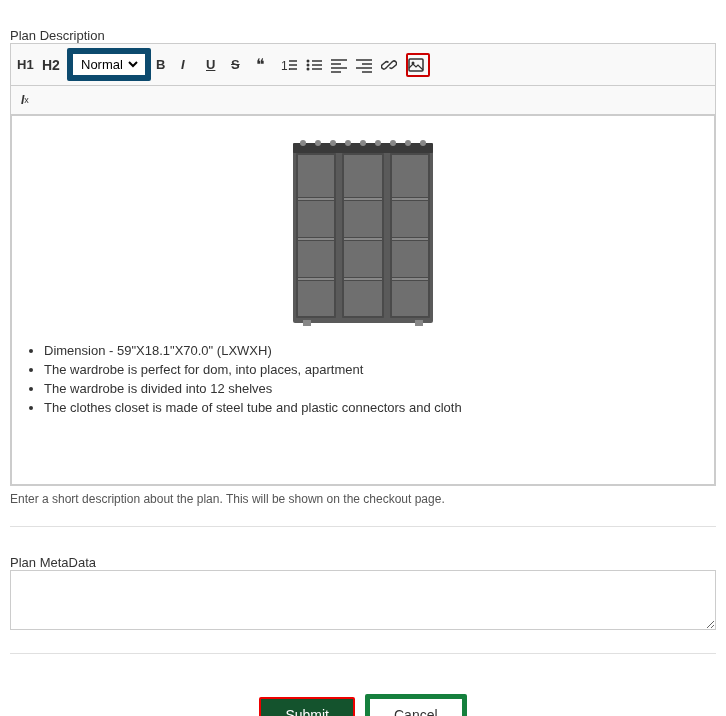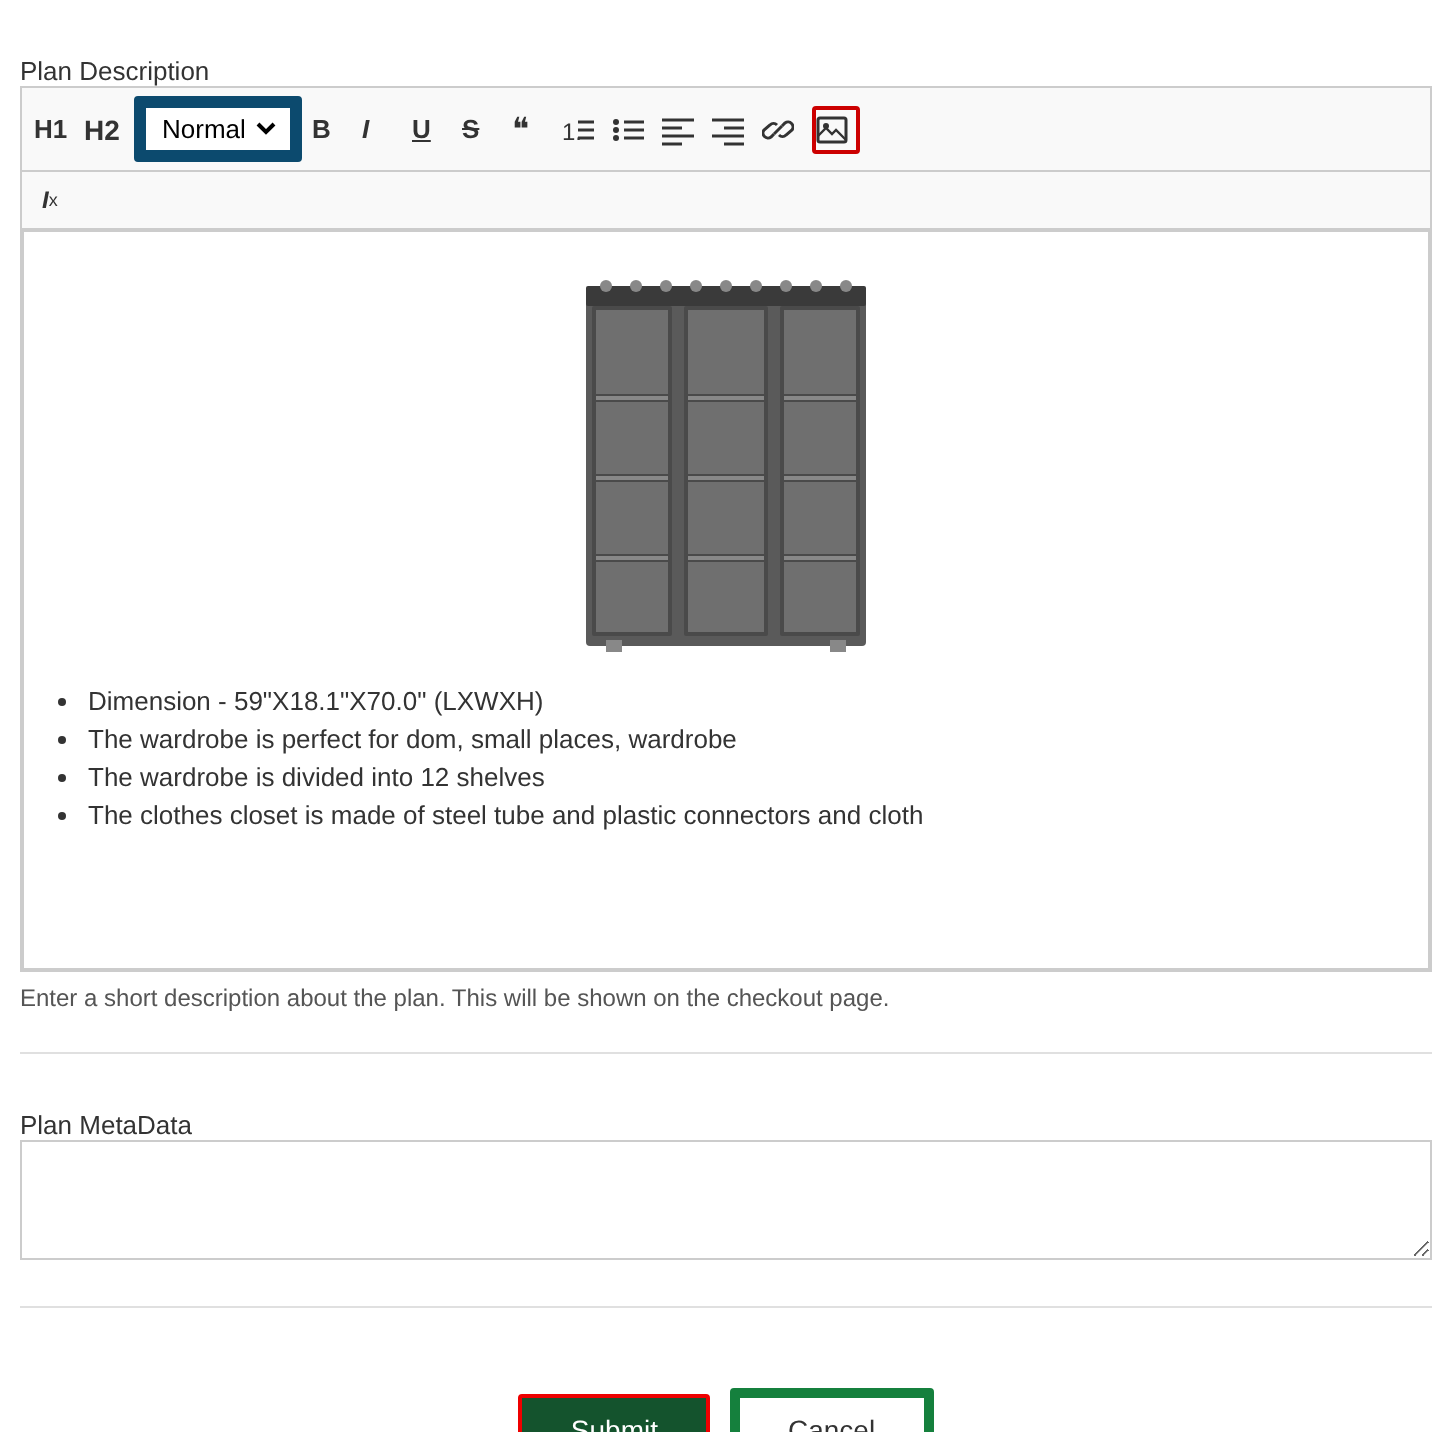--- a/index.html
+++ b/index.html
@@ -340,21 +340,21 @@
               <rect x="15" y="192" width="8" height="6" fill="#888"></rect>
               <rect x="127" y="192" width="8" height="6" fill="#888"></rect>
             </svg>
           </div>
 
           <ul class="bullet-list">
             <li>
               <span>Dimension - 59"X18.1"X70.0" (LXWXH)</span>
             </li>
             <li>
-              <span>The wardrobe is perfect for dom, small places, wardrobe</span>
+              <span>The wardrobe is perfect for dom, into places, apartment</span>
             </li>
             <li>
               <span>The wardrobe is divided into 12 shelves</span>
             </li>
             <li>
               <span>The clothes closet is made of steel tube and plastic connectors and cloth</span>
             </li>
           </ul>
         </div>
       </div>

